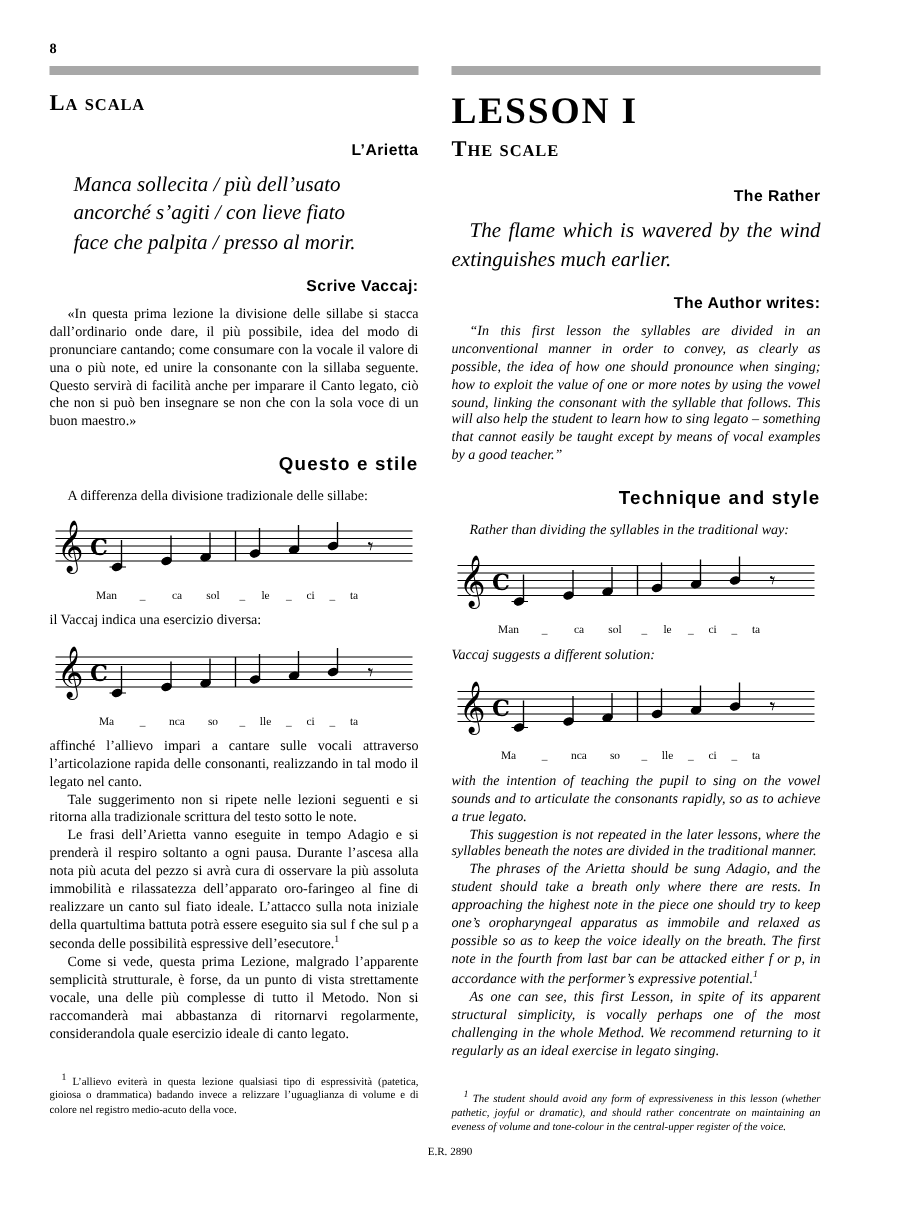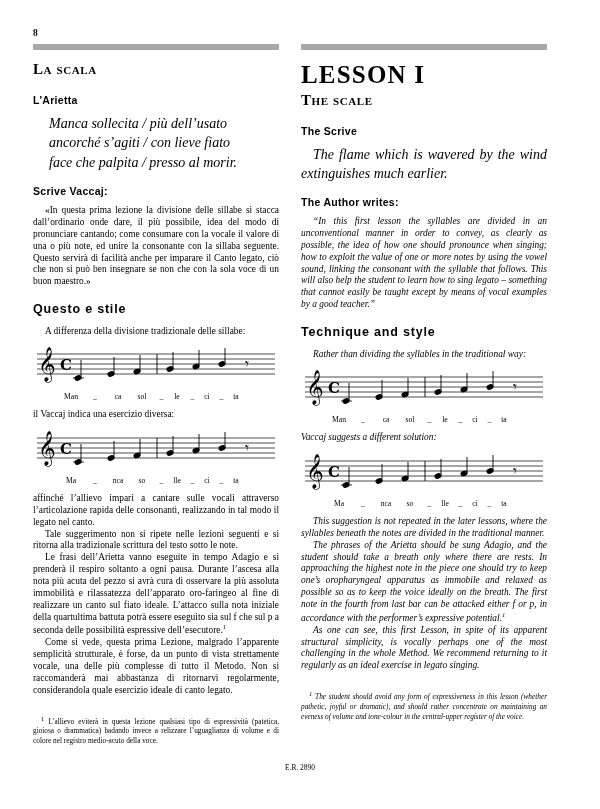--- a/index.html
+++ b/index.html
@@ -65,20 +65,21 @@
     letter-spacing: 0.6px;
     margin: 0 0 16px 0;
     line-height: 1.1;
   }
   h3.sub {
     font-family: "Liberation Sans", sans-serif;
     font-size: 10.5px;
     font-weight: bold;
     margin: 0 0 8px 0;
     letter-spacing: 0.3px;
+    text-align: right;
   }
   h3.sub.wide {
     font-size: 12.5px;
     letter-spacing: 0.8px;
     margin-top: 14px;
     margin-bottom: 9px;
   }
   .verse {
     font-style: italic;
     font-size: 14px;
@@ -281,21 +282,21 @@
 
     </div>
 
     <div class="col">
 
       <div class="rule"></div>
 
       <h1 class="lesson">LESSON  I</h1>
       <h2 class="scale">The scale</h2>
 
-      <h3 class="sub">The  Scrive</h3>
+      <h3 class="sub">The  Rather</h3>
 
       <p class="verse" style="margin-left:0;text-indent:12px;text-align:justify">The flame which is wavered by the wind extinguishes much earlier.</p>
 
       <h3 class="sub">The  Author  writes:</h3>
 
       <p class="quote ital">“In this first lesson the syllables are divided in an unconventional manner in order to convey, as clearly as possible, the idea of how one should pronounce when singing; how to exploit the value of one or more notes by using the vowel sound, linking the consonant with the syllable that follows. This will also help the student to learn how to sing legato – something that cannot easily be taught except by means of vocal examples by a good teacher.”</p>
 
       <h3 class="sub wide">Technique  and  style</h3>
 
       <p class="lead ital">Rather than dividing the syllables in the traditional way:</p>
@@ -381,20 +382,21 @@
         <span style="width:22px">nca</span>
         <span style="width:26px">so</span>
         <span style="width:13px">_</span>
         <span style="width:18px">lle</span>
         <span style="width:13px">_</span>
         <span style="width:16px">ci</span>
         <span style="width:13px">_</span>
         <span style="width:16px">ta</span>
       </div>
 
+      <p class="body noind ital">with the intention of teaching the pupil to sing on the vowel sounds and to articulate the consonants rapidly, so as to achieve a true legato.</p>
       <p class="body ital">This suggestion is not repeated in the later lessons, where the syllables beneath the notes are divided in the traditional manner.</p>
       <p class="body ital"><span>The phrases of the Arietta should be sung Adagio, and the student should take a breath only where there are rests. In approaching the highest note in the piece one should try to keep one’s oropharyngeal apparatus as immobile and relaxed as possible so as to keep the voice ideally on the breath. The first note in the fourth from last bar can be attacked either f or p, in accordance with the performer’s expressive potential.</span><sup class="fn">1</sup></p>
       <p class="body ital">As one can see, this first Lesson, in spite of its apparent structural simplicity, is vocally perhaps one of the most challenging in the whole Method. We recommend returning to it regularly as an ideal exercise in legato singing.</p>
 
       <div class="fnrule"></div>
       <p class="footnote ital"><sup class="fn">1</sup> <span>The student should avoid any form of expressiveness in this lesson (whether pathetic, joyful or dramatic), and should rather concentrate on maintaining an eveness of volume and tone-colour in the central-upper register of the voice.</span></p>
 
     </div>
   </div>
 

